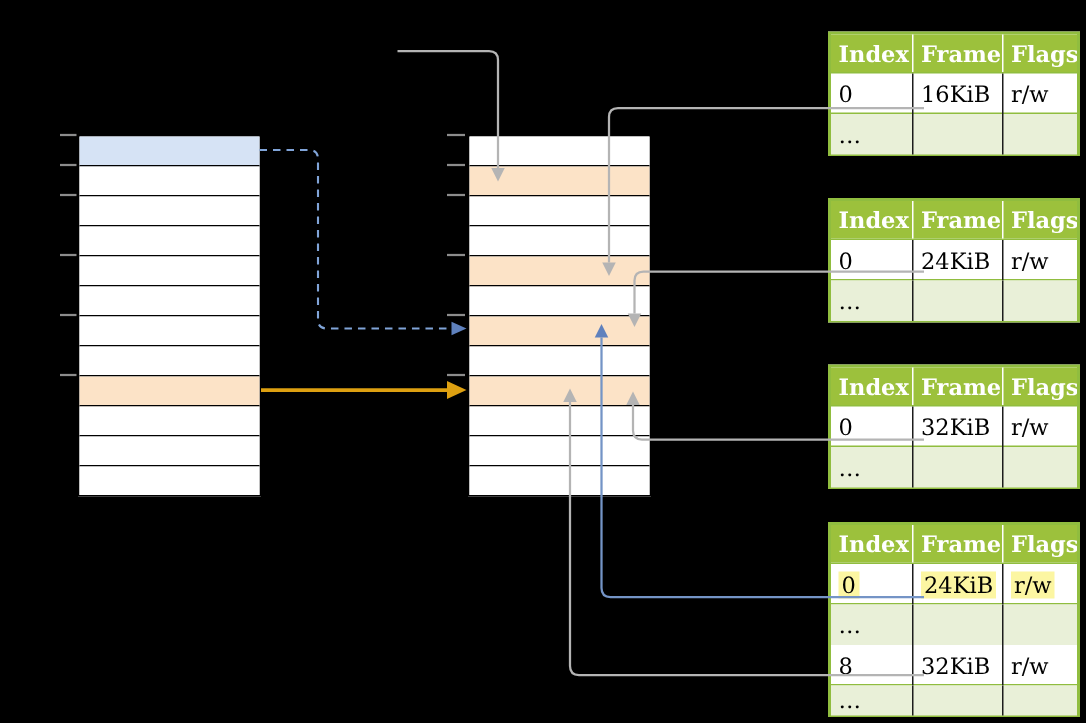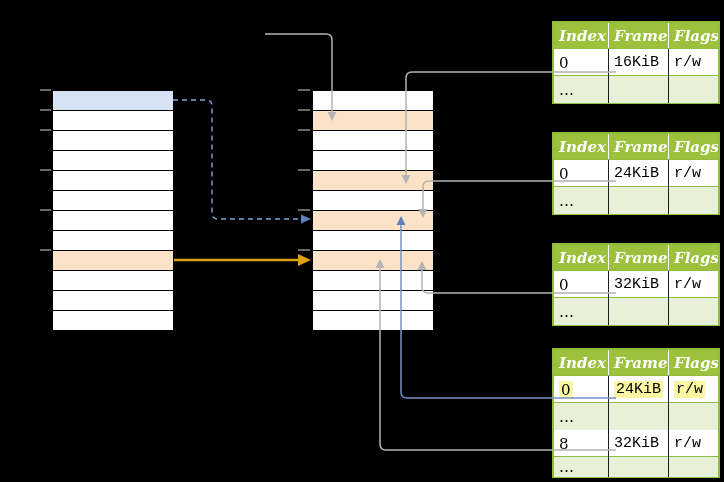--- a/index.html
+++ b/index.html
@@ -14,24 +14,24 @@
              border:1px solid var(--label-border);background:var(--label-fill);
              box-sizing:border-box;text-align:center;font-size:15px;line-height:17px;
              color:var(--cell-text);}
   
   .pagetable{position:absolute;left:552px;width:168px;border:2px solid var(--green-border);
              background:var(--row-white);box-sizing:border-box;}
   .pt-row{display:flex;box-sizing:border-box;}
   .pt-row + .pt-row{border-top:1px solid var(--green-border);}
   .pt-cell{box-sizing:border-box;display:flex;align-items:center;padding-left:5px;
            font-size:15px;color:var(--cell-text);overflow:hidden;white-space:nowrap;}
-  .pt-header{background:var(--green-header);font-style:italic;}
+  .pt-header{background:var(--green-header);}
   .pt-header .pt-cell{color:var(--header-text);font-weight:bold;}
   .pt-header .pt-cell + .pt-cell{border-left:1px solid #ffffff;}
-  .pt-data .pt-cell + .pt-cell, .pt-ell .pt-cell + .pt-cell{border-left:1px solid #1c1c1c;font-family:Liberation Mono, monospace;}
+  .pt-data .pt-cell + .pt-cell, .pt-ell .pt-cell + .pt-cell{border-left:1px solid #1c1c1c;}
   .pt-ell .pt-cell{background:var(--green-light);}
   .hl{background:var(--highlight);padding:0 2px;}
   
   #overlay{position:absolute;left:0;top:0;pointer-events:none;}
   .ln-gray{stroke:var(--gray-line);stroke-width:1.5;fill:none;}
   .hd-gray{fill:var(--gray-line);}
   .ln-blue{stroke:var(--blue-line);stroke-width:1.5;fill:none;}
   .hd-blue{fill:var(--blue-head);}
   .ln-dash{stroke:var(--blue-dash);stroke-width:1.4;fill:none;stroke-dasharray:5 4;}
   .hd-dash{fill:var(--blue-head);}

